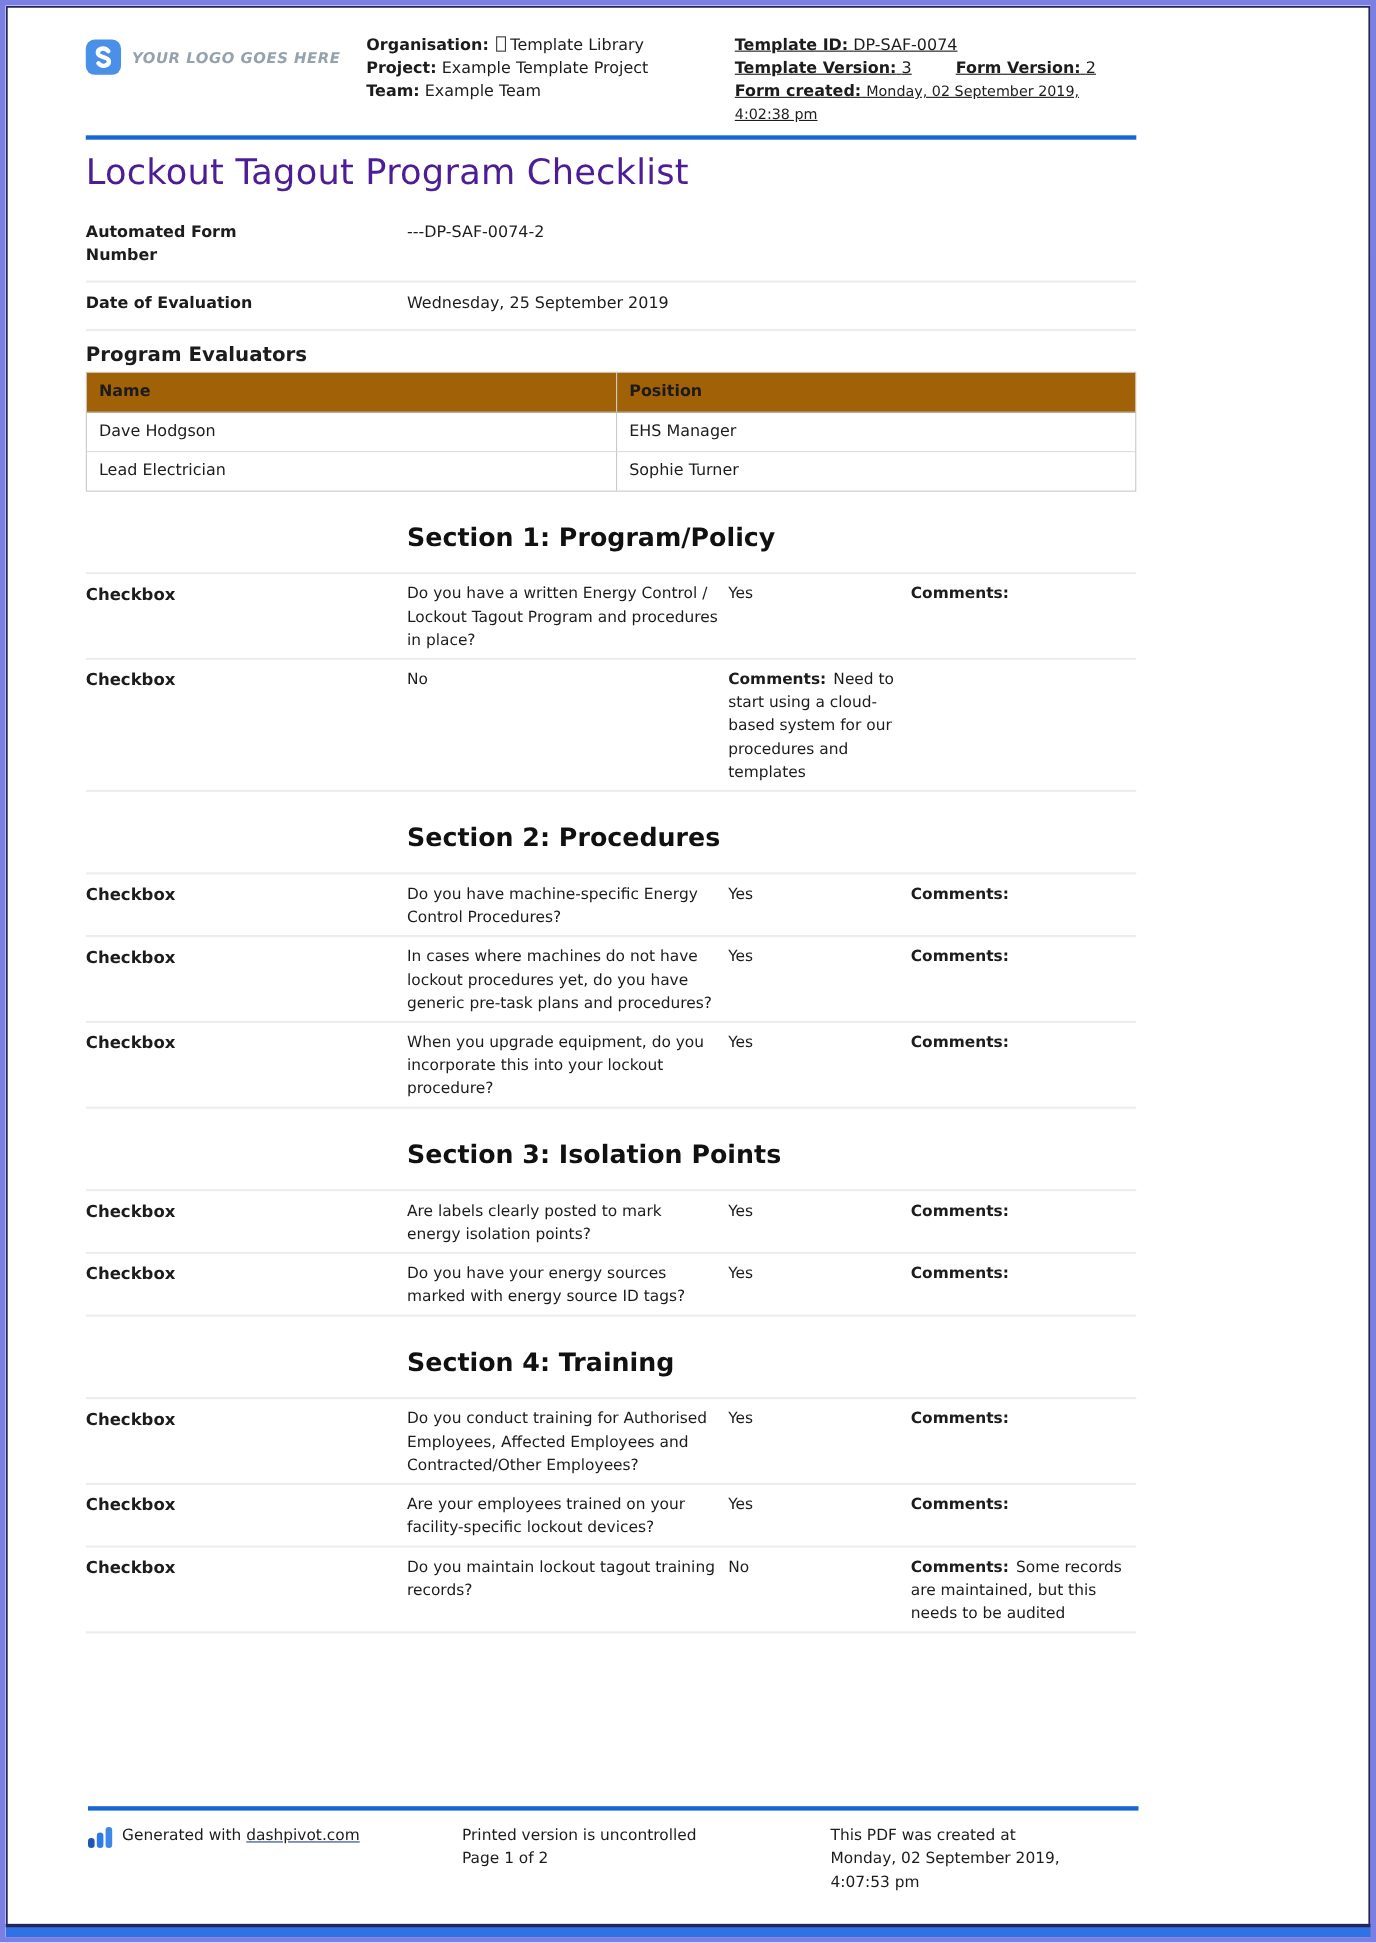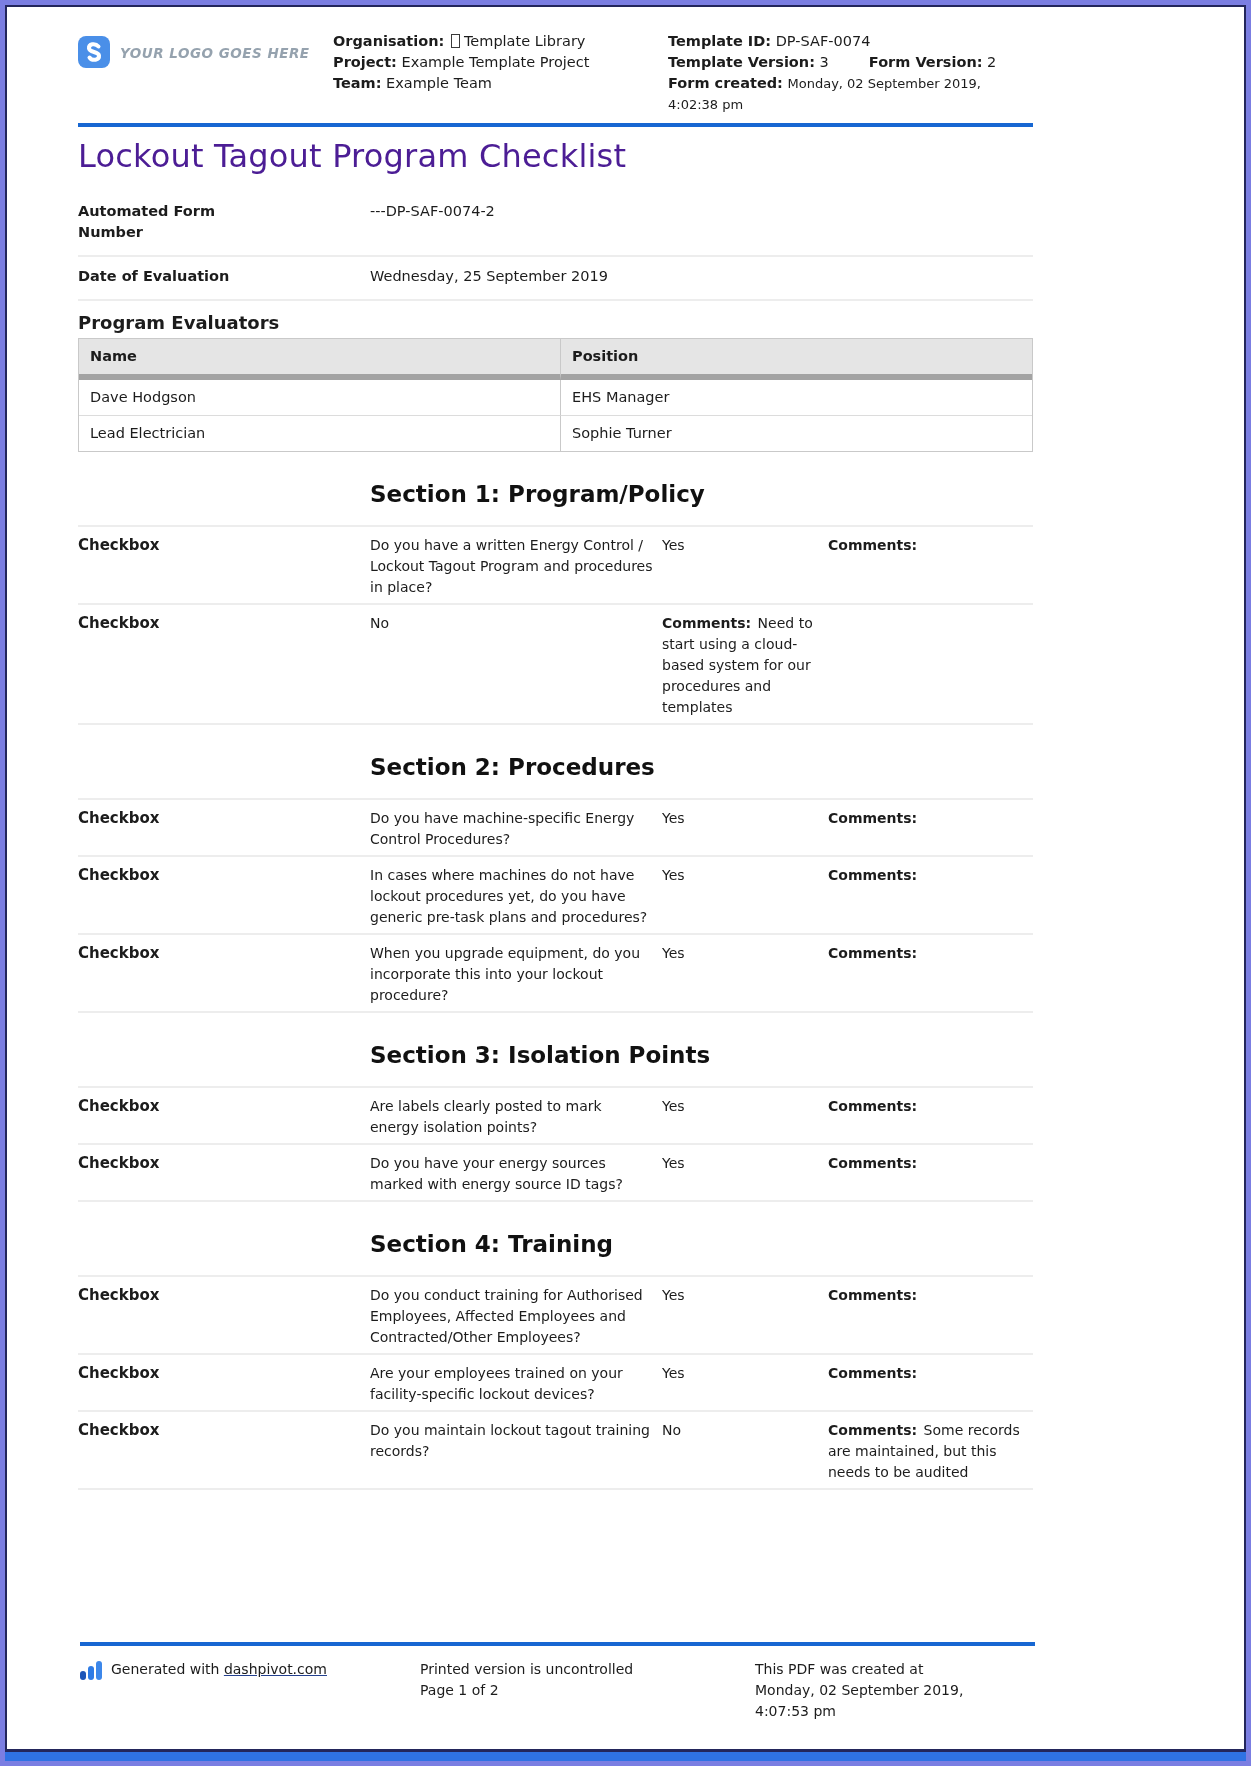--- a/index.html
+++ b/index.html
@@ -13,42 +13,42 @@
   }
   .content{ margin-left:73px; width:955px; }
 
   
   .hdr{ display:flex; padding-top:26px; }
   .hdr-logo{ width:255px; display:flex; align-items:flex-start; padding-top:5px; }
   .logo-mark{ width:32px; height:32px; border-radius:8px; background:#4a8fe8; flex:0 0 auto; }
   .logo-text{ font-size:13.5px; font-weight:bold; font-style:italic; color:#95a2ae; letter-spacing:.5px; margin-left:10px; margin-top:9px; white-space:nowrap; }
   .hdr-col{ font-size:14.5px; line-height:21px; }
   .hdr-org{ width:335px; }
-  .hdr-tpl{ width:365px; }
+  .hdr-tpl{ width:365px;text-decoration:underline; }
   .b{ font-weight:bold; }
   .tofu{ display:inline-block; width:9px; height:14px; border:1.5px solid #3a3a3a; vertical-align:-2px; margin:0 4px 0 2px; }
   .fv{ margin-left:40px; }
   .small-val{ font-size:13px; }
 
   
   .blue-rule{ height:4px; background:#1767d2; margin-top:8px; }
   .doc-title{ font-size:32px; font-weight:400; color:#4c1d95; margin-top:9px; line-height:40px; letter-spacing:.2px; }
 
   
   .meta{ margin-top:16px; }
   .mrow{ display:grid; grid-template-columns:292px 1fr; padding:9px 0 12px; border-bottom:2px solid #ededed; font-size:14.5px; line-height:21px; }
   .mrow .lbl{ font-weight:bold; max-width:165px; }
   .eval-head{ font-weight:bold; font-size:18px; padding-top:11px; }
 
   
   .etable{ margin-top:5px; border:1px solid #c9c9c9; }
   .erow{ display:grid; grid-template-columns:482px 471px; }
   .ecell{ padding:7px 11px; font-size:14.5px; line-height:21px; border-right:1px solid #c9c9c9; }
   .ecell:last-child{ border-right:none; }
-  .ehead .ecell{ background:#e5e5e5; font-weight:bold; border-bottom:6px solid #a3a3a3;}
+  .ehead .ecell{ background:#a16207; font-weight:bold; border-bottom:1px solid #a3a3a3;}
   .ebody .ecell{ border-bottom:1px solid #dcdcdc; }
   .erow:last-child .ecell{ border-bottom:none; }
 
   
   .section-heading{ margin-top:28px; padding-left:292px; font-size:23px; font-weight:bold; line-height:28px; color:#111; }
   .section-rows{ margin-top:17px; border-bottom:2px solid #ededed; }
   .crow{ display:grid; grid-template-columns:292px 292px 166px 205px; border-top:2px solid #ededed; padding:8px 0 5px; font-size:14px; line-height:21px; }
   .crow .c1{ font-weight:bold; font-size:15px; }
   .crow .c2{ padding-right:8px; }
   .crow .c4 .b{ margin-right:2px; }

